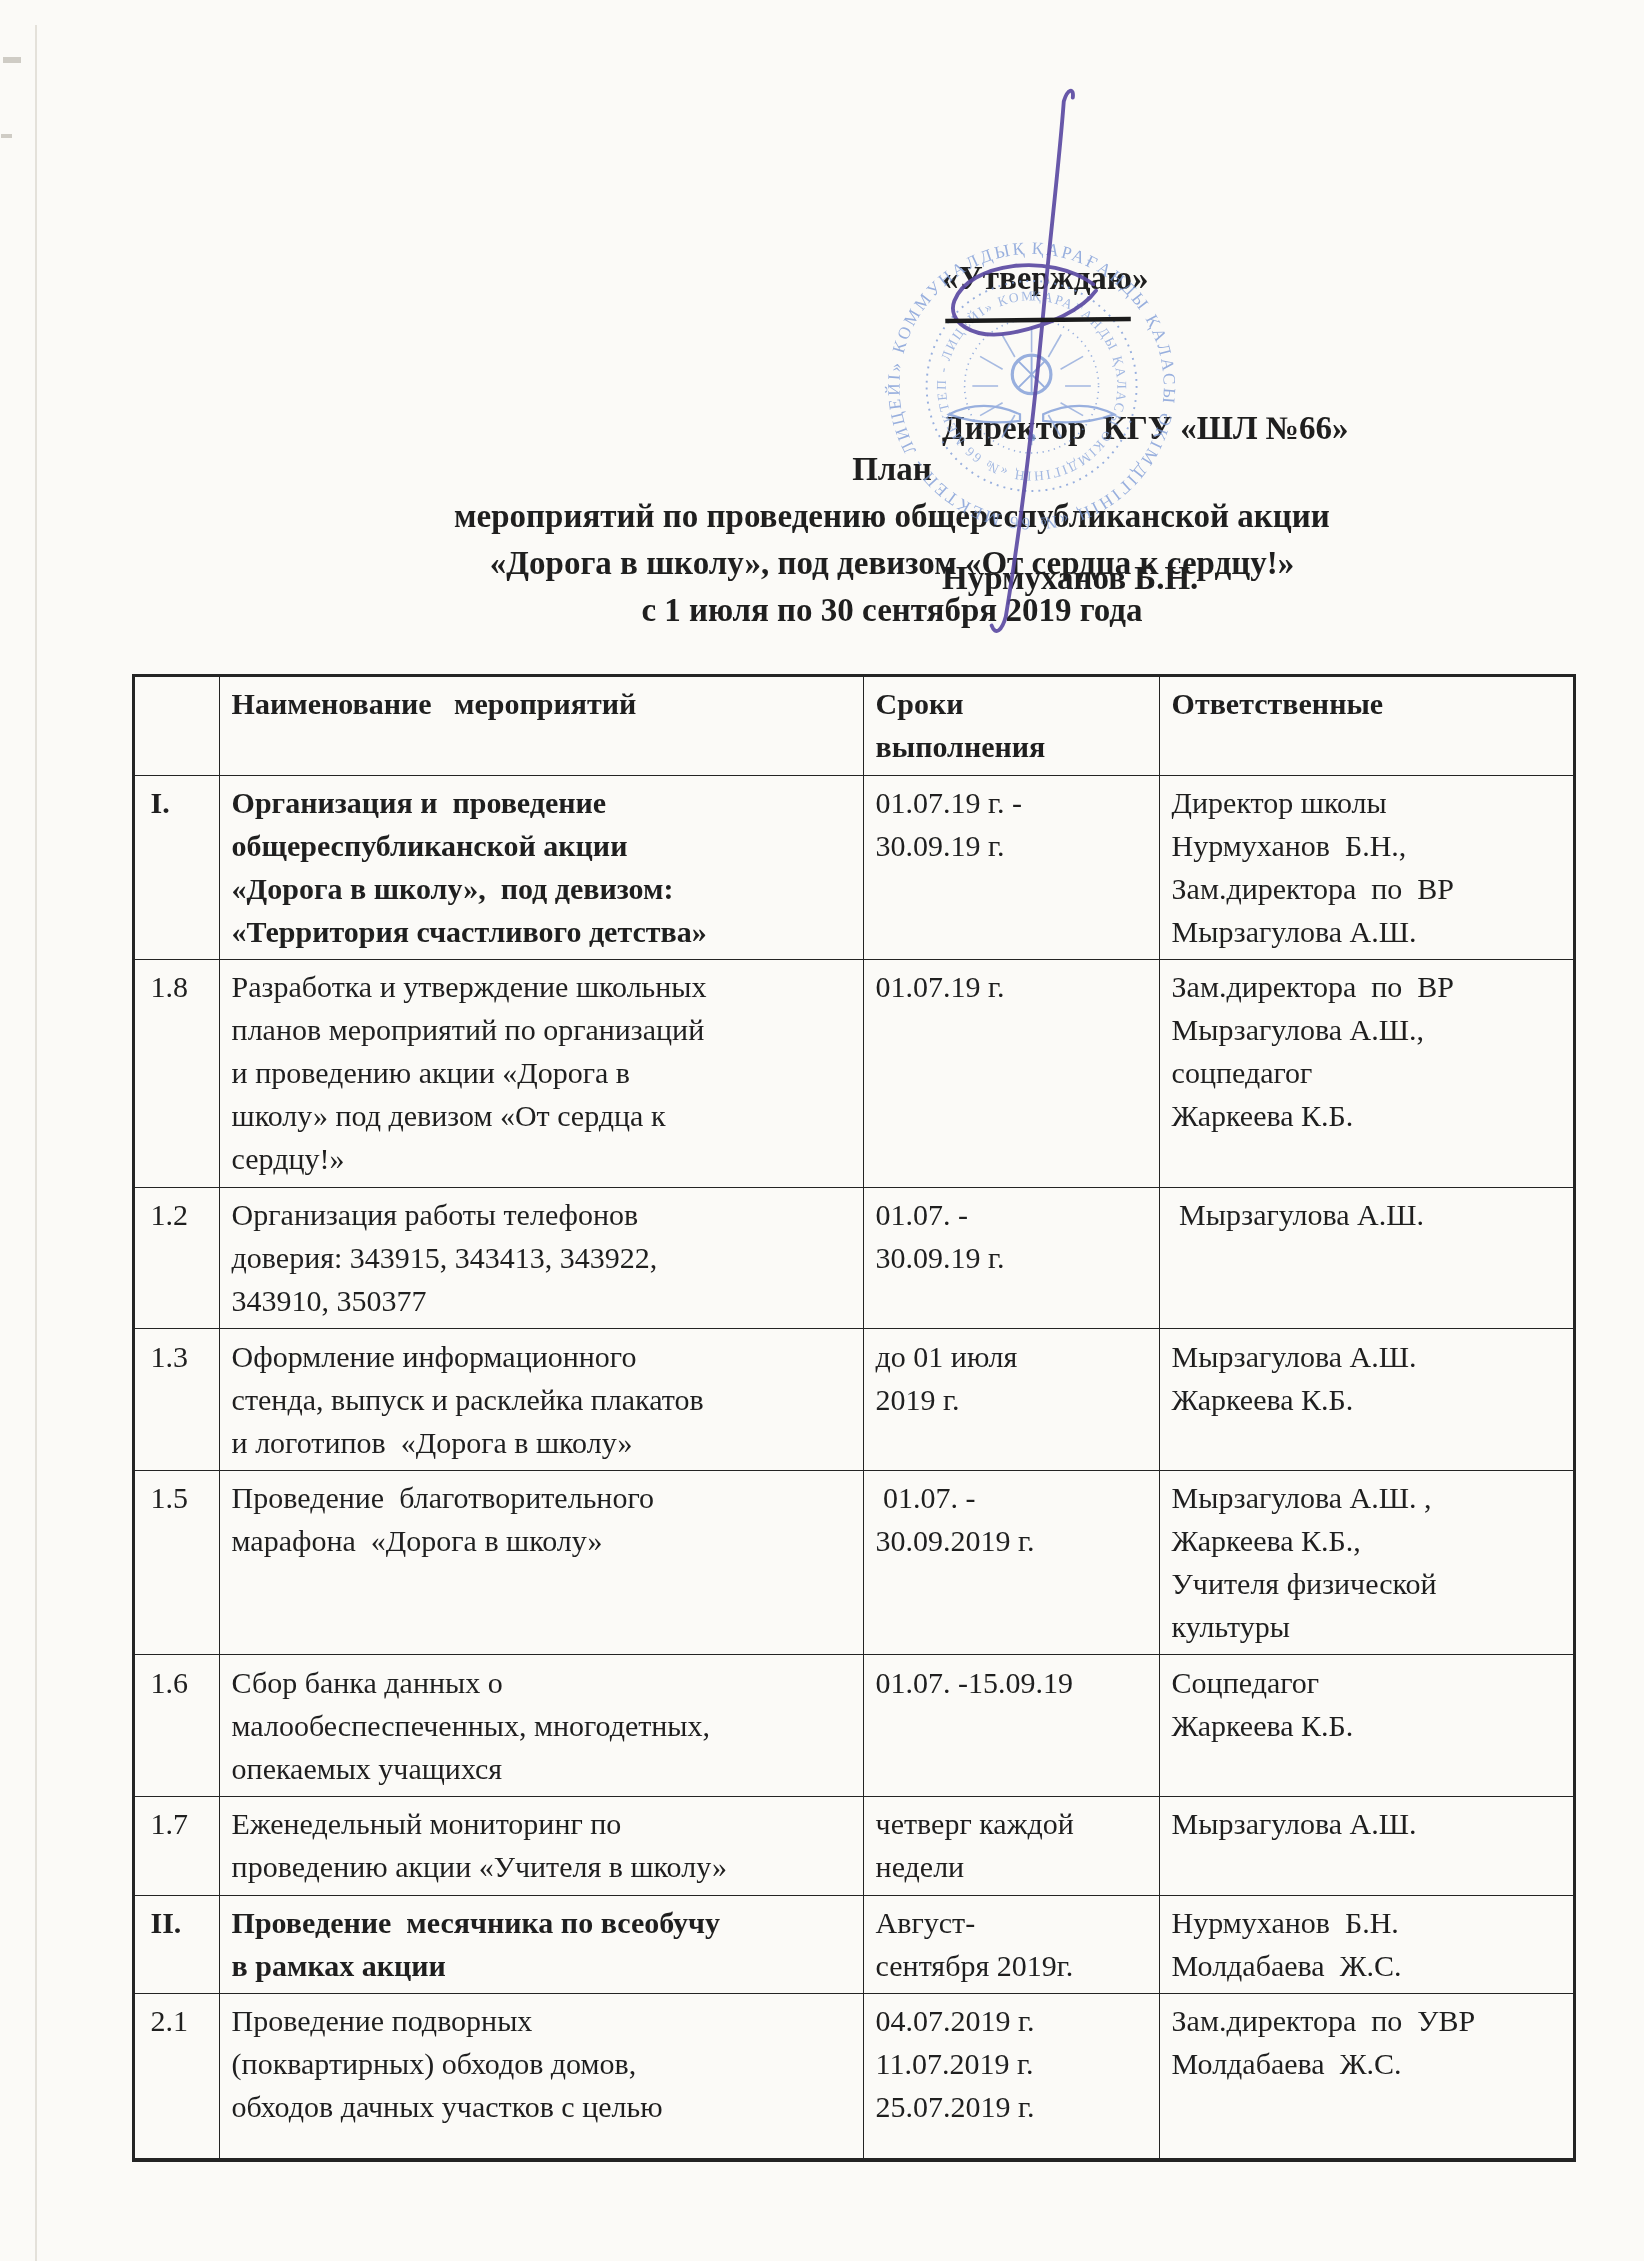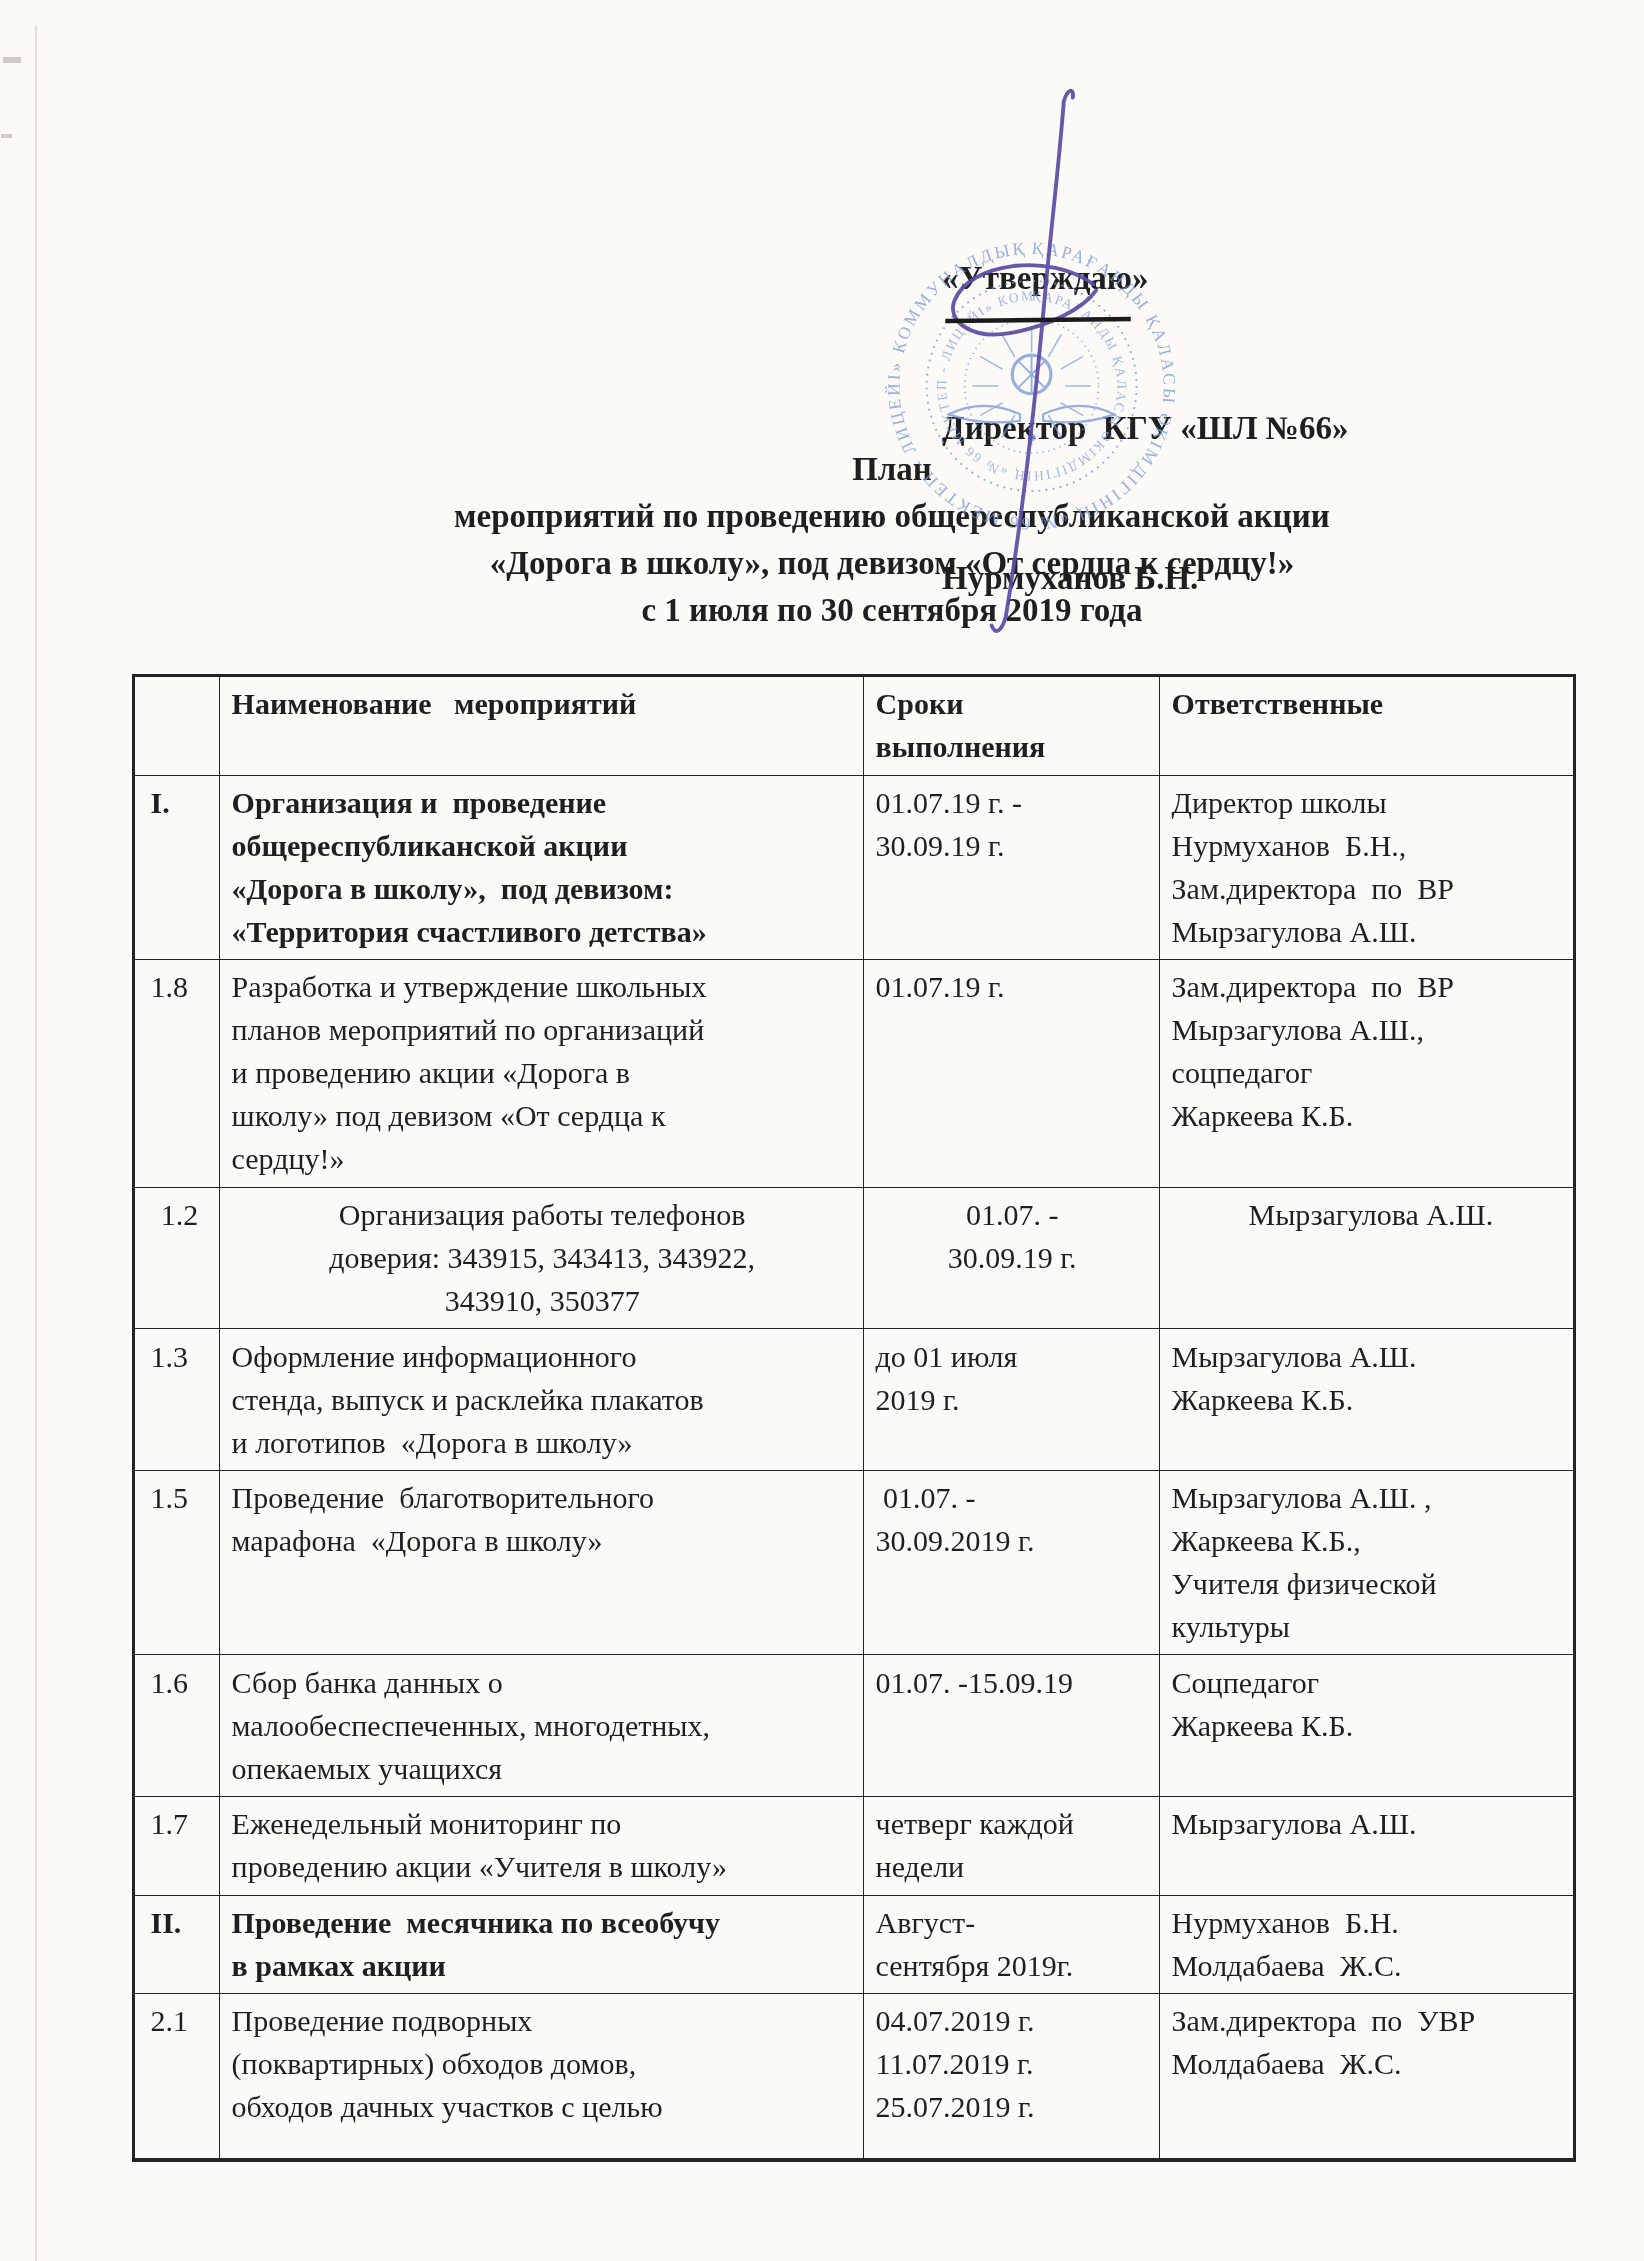--- a/index.html
+++ b/index.html
@@ -58,21 +58,21 @@
     font-size:30px;line-height:43px;
     white-space:pre-wrap;
     overflow:hidden;
   }
   .plan-table td.num{padding-left:15.5px;}
   .plan-table tr.r-head td{font-weight:bold;font-size:30px;height:82px;}
   .plan-table tr.bold-row td.num,
   .plan-table tr.bold-row td.name{font-weight:bold;}
   tr.rh-1 td{height:162px;}
   tr.rh-2 td{height:201px;}
-  tr.rh-3 td{height:126px;text-align:center;}
+  tr.rh-3 td{height:126px;}
   tr.rh-4 td{height:121px;}
   tr.rh-5 td{height:120px;}
   tr.rh-6 td{height:153px;}
   tr.rh-7 td{height:117px;}
   tr.rh-8 td{height:75px;}
   tr.rh-9 td{height:80px;}
   tr.rh-10 td{height:152px;}
 </style>
 </head>
 <body>

